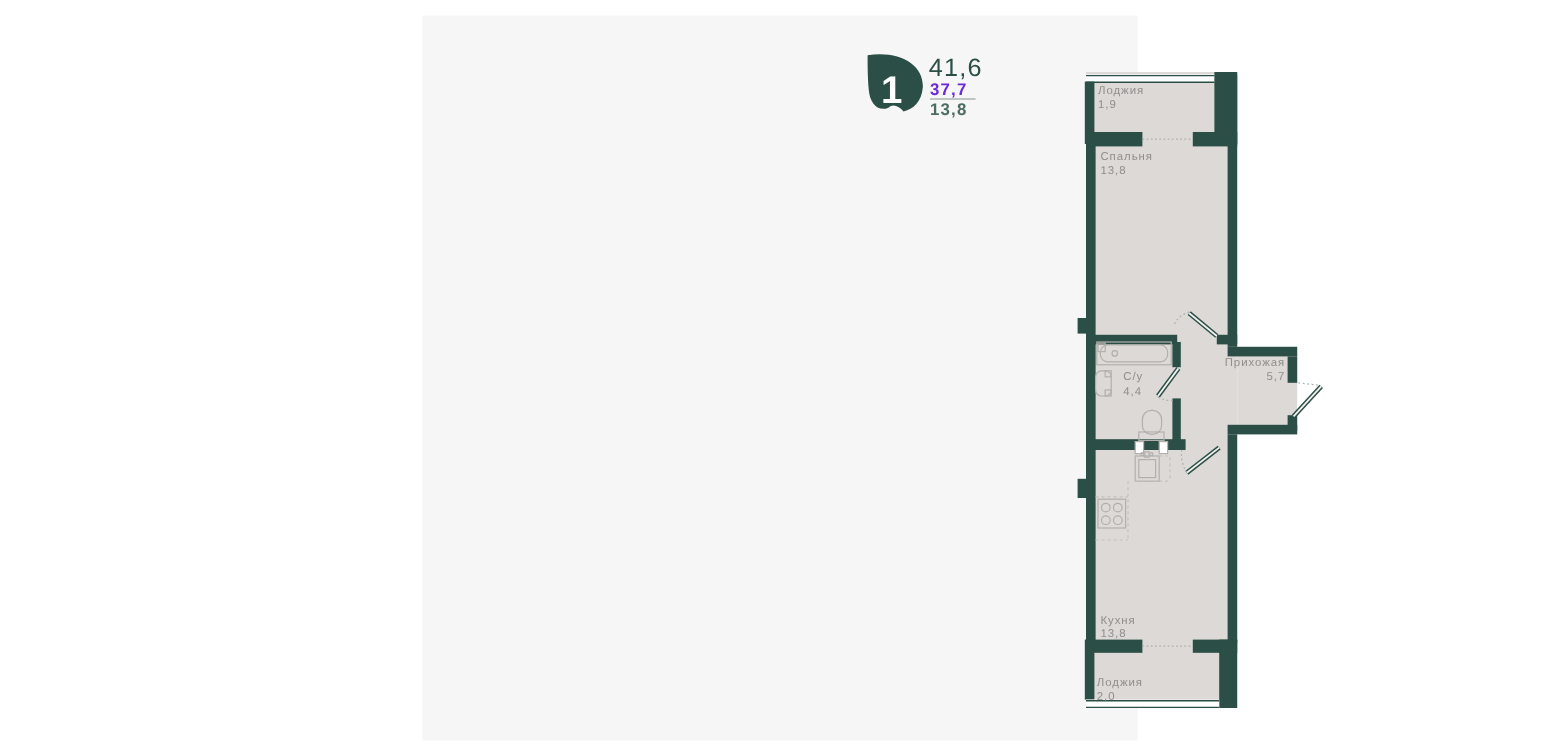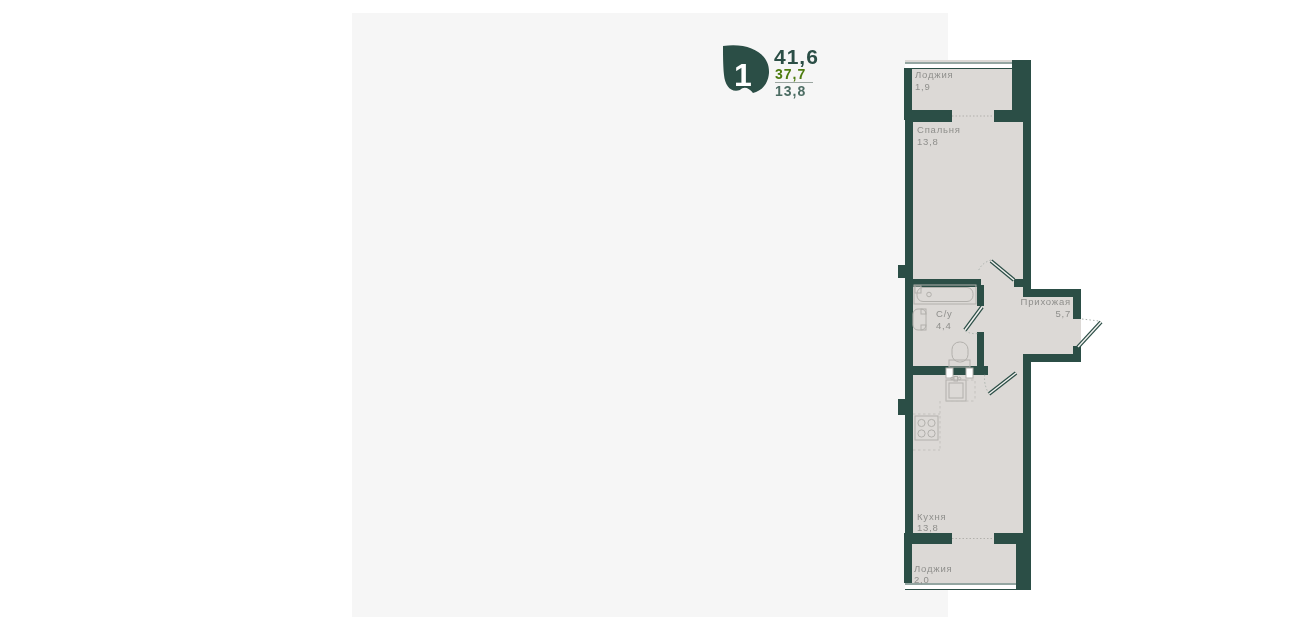--- a/index.html
+++ b/index.html
@@ -2,24 +2,24 @@
 <html><head>
 <meta charset="utf-8">
 <style>
   html,body{margin:0;padding:0;background:#ffffff;}
   .page{position:relative;width:1301px;height:630px;background:#ffffff;overflow:hidden;
         font-family:"Liberation Sans", sans-serif;}
   .panel{position:absolute;left:352px;top:13px;width:596px;height:604px;background:#f6f6f6;}
   .leaf-svg{position:absolute;left:366px;top:31px;width:54px;height:52px;}
   .leaf-body{fill:#2b4e46;}
   .leaf-num{fill:#ffffff;font-family:"Liberation Sans",sans-serif;font-weight:bold;font-size:32px;}
-  .area-total{position:absolute;left:422px;top:33px;font-size:21px;font-weight:bold;
+  .area-total{position:absolute;left:422px;top:33px;font-size:21px;font-weight:normal;
               color:#2b4e46;letter-spacing:1px;line-height:1;text-align:right;}
   .area-living{position:absolute;left:423px;top:55px;font-size:14px;font-weight:bold;
-               color:#4d7c0f;letter-spacing:1px;line-height:12px;width:38px;
+               color:#6d28d9;letter-spacing:1px;line-height:12px;width:38px;
                border-bottom:1.5px solid #9aa5a0;padding-bottom:2px;}
   .area-kitchen{position:absolute;left:423px;top:71px;font-size:14px;font-weight:bold;
                 color:#4d6d64;letter-spacing:1px;line-height:1;}
   .plan-svg{position:absolute;left:540px;top:40px;width:220px;height:545px;}
   .wall{fill:#2b4e46;}
   .floor{fill:#dcd9d6;}
   .glz{fill:#ffffff;}
   .gline{stroke:#2b4e46;stroke-width:1.2;}
   .fx{stroke:#b2b0ac;stroke-width:1;fill:none;}
   .fxw{stroke:#b2b0ac;stroke-width:1;fill:#ffffff;}

